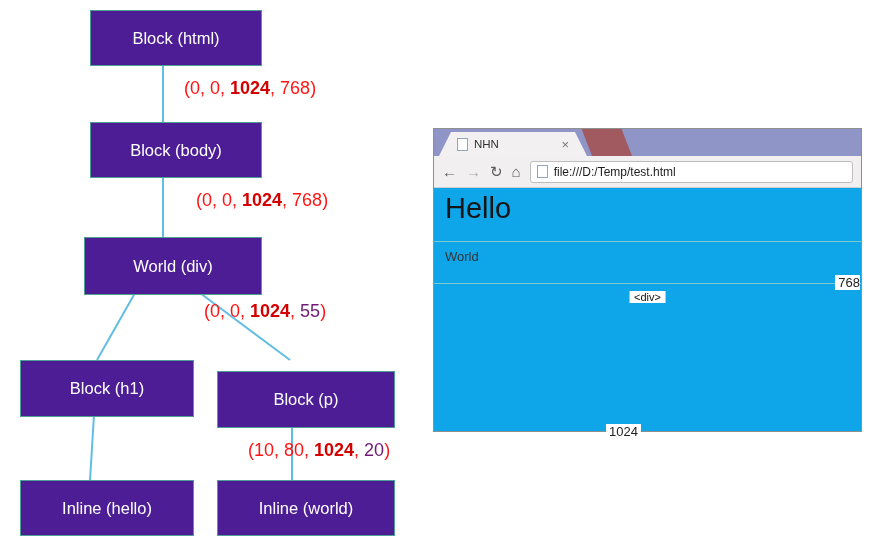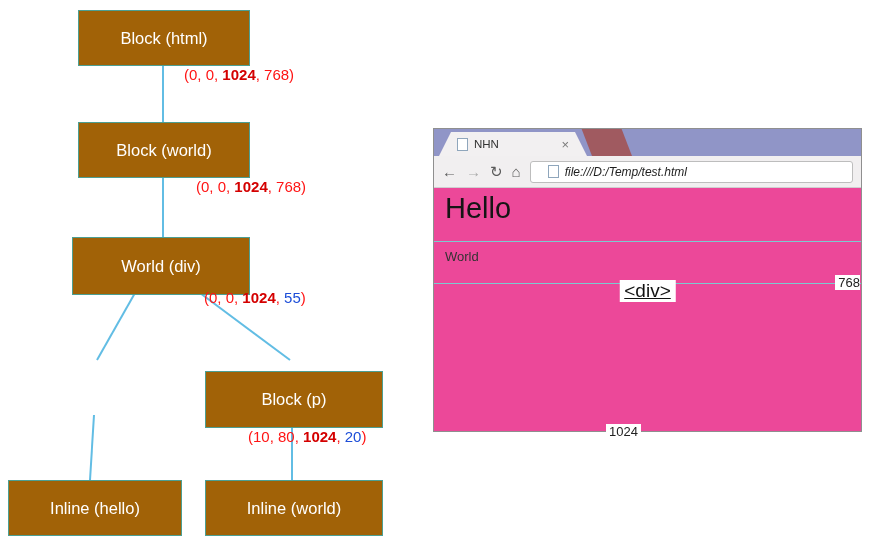--- a/index.html
+++ b/index.html
@@ -5,31 +5,32 @@
   html, body { margin:0; padding:0; background:#ffffff; }
   #canvas {
     position:relative; width:880px; height:545px; overflow:hidden;
     font-family:"Liberation Sans", sans-serif; background:#ffffff;
   }
 
   
   #connectors { position:absolute; left:0; top:0; z-index:1; pointer-events:none; }
   .tree-node {
     position:absolute; z-index:2;
-    background:#a16207; border:1px solid #4C9F92; color:#ffffff;
+    background:#4c1d95; border:1px solid #4C9F92; color:#ffffff;
     display:flex; align-items:center; justify-content:center;
     font-size:16.5px;
+    margin-left:12px;
   }
   .ann {
     position:absolute; z-index:2; white-space:nowrap;
-    font-size:15px; color:#FF1414;
+    font-size:18px; color:#FF1414;margin-top:12px;
   }
   .ann .w { font-weight:700; color:#D40000; }
   .c-red  { color:#FF1414; }
-  .c-blue { color:#1d4ed8; }
+  .c-blue { color:#701a75; }
 
   
   .window {
     position:absolute; left:433px; top:128px; width:427px; height:302px;
     border:1px solid #8F8F8F; background:#ffffff; z-index:2;
   }
   .tabstrip { position:absolute; left:0; top:0; right:0; height:27px; background:#9095C7; overflow:hidden; }
   .wedge {
     position:absolute; left:158px; top:0; width:40px; height:27px;
     background:#A05A60; transform:skewX(21deg); transform-origin:bottom left;
@@ -46,33 +47,33 @@
 
   .navbar {
     position:absolute; top:27px; left:0; right:0; height:32px;
     background:#F1EFF0; border-bottom:1px solid #D0CED0; box-sizing:border-box;
     display:flex; align-items:center; gap:9px; padding:0 8px;
   }
   .navbtn { font-size:15px; color:#5B5B5B; line-height:1; }
   .navbtn.fwd { color:#ABABAB; }
   .addr {
     flex:1; height:20px; background:#ffffff; border:1px solid #BDBDBD; border-radius:3px;
-    display:flex; align-items:center; gap:6px; padding:0 17px;
-    font-size:12px; color:#1E1E1E; overflow:hidden; white-space:nowrap;font-style:italic;
+    display:flex; align-items:center; gap:6px; padding:0 6px;
+    font-size:12px; color:#1E1E1E; overflow:hidden; white-space:nowrap;
   }
 
-  .content { position:absolute; top:59px; left:0; right:0; bottom:0; background:#ec4899; }
+  .content { position:absolute; top:59px; left:0; right:0; bottom:0; background:#0ea5e9; }
   .heading { position:absolute; left:11px; top:4px; font-size:29px; color:#151515; }
   .para    { position:absolute; left:11px; top:61px; font-size:13px; color:#333333; }
   .rule    { position:absolute; left:0; right:0; height:1px; background:#7BCAD0; }
   .rule1   { top:53px; }
   .rule2   { top:95px; }
   .div-label {
-    position:absolute; top:92px; left:50%; transform:translateX(-50%);
-    background:#ffffff; padding:0 5px; font-size:19px; color:#111111;text-decoration:underline;
+    position:absolute; top:103px; left:50%; transform:translateX(-50%);
+    background:#ffffff; padding:0 5px; font-size:11px; color:#111111;
   }
   .h-label {
     position:absolute; top:87px; right:1px; background:#ffffff;
     padding-left:3px; font-size:13px; color:#222222;
   }
   .w-label {
     position:absolute; left:172px; bottom:-8px; z-index:3;
     font-size:13px; color:#222222; background:#ffffff; padding:0 3px;
   }
 </style>
@@ -91,33 +92,36 @@
   </svg>
 
   <div class="tree-node" style="left:78px;top:10px;width:170px;height:54px">
     <span>Block (html)</span>
   </div>
   <div class="ann" style="left:184px;top:66px">
     <span>(0, 0, </span><span class="w">1024</span><span>, </span><span class="c-red">768</span><span>)</span>
   </div>
 
   <div class="tree-node" style="left:78px;top:122px;width:170px;height:54px">
-    <span>Block (world)</span>
+    <span>Block (body)</span>
   </div>
   <div class="ann" style="left:196px;top:178px">
     <span>(0, 0, </span><span class="w">1024</span><span>, </span><span class="c-red">768</span><span>)</span>
   </div>
 
   <div class="tree-node" style="left:72px;top:237px;width:176px;height:56px">
     <span>World (div)</span>
   </div>
   <div class="ann" style="left:204px;top:289px">
     <span>(0, 0, </span><span class="w">1024</span><span>, </span><span class="c-blue">55</span><span>)</span>
   </div>
 
+  <div class="tree-node" style="left:8px;top:360px;width:172px;height:55px">
+    <span>Block (h1)</span>
+  </div>
 
   <div class="tree-node" style="left:205px;top:371px;width:176px;height:55px">
     <span>Block (p)</span>
   </div>
   <div class="ann" style="left:248px;top:428px">
     <span>(10, 80, </span><span class="w">1024</span><span>, </span><span class="c-blue">20</span><span>)</span>
   </div>
 
   <div class="tree-node" style="left:205px;top:480px;width:176px;height:54px">
     <span>Inline (world)</span>

